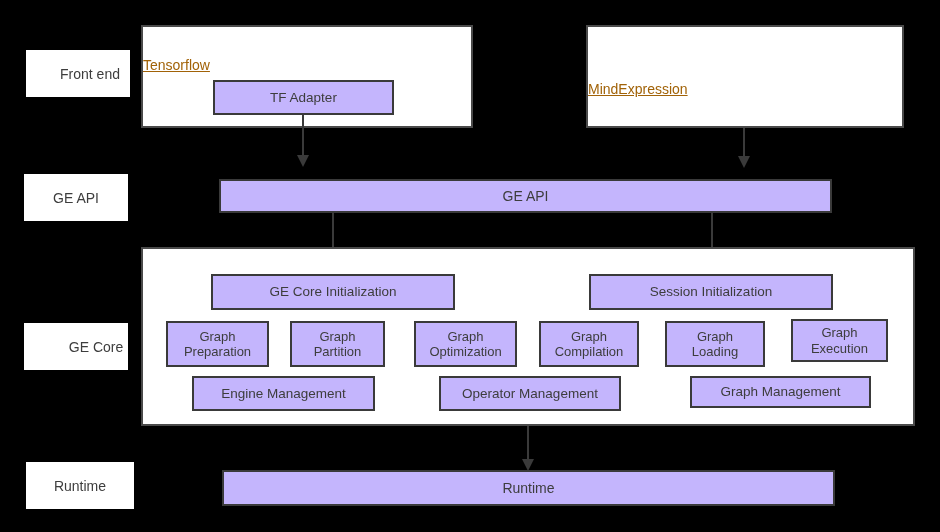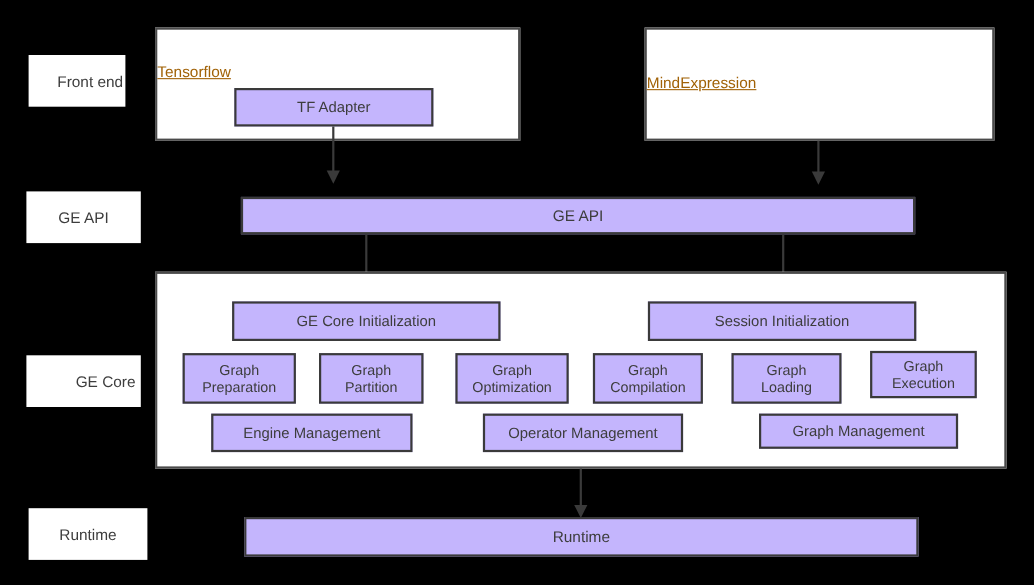--- a/index.html
+++ b/index.html
@@ -78,21 +78,21 @@
     border-left: 6px solid transparent;
     border-right: 6px solid transparent;
     border-top: 12px solid #3a3a3a;
   }
 </style>
 </head>
 <body>
 
 <div id="canvas">
 
-  <div class="stage-label" style="left:26px; top:50px; width:88px; height:47px;padding-left:24px;">
+  <div class="stage-label" style="left:26px; top:50px; width:104px; height:47px;padding-left:24px;">
     <span>Front end</span>
   </div>
 
   <div class="stage-label" style="left:24px; top:174px; width:104px; height:47px;">
     <span>GE API</span>
   </div>
 
   <div class="stage-label" style="left:24px; top:323px; width:104px; height:47px;padding-left:40px;">
     <span>GE Core</span>
   </div>
@@ -102,21 +102,21 @@
   </div>
 
   <div class="container-box" style="left:141px; top:25px; width:332px; height:103px;">
     <div class="container-title" style="top:30px;">Tensorflow</div>
   </div>
   <div class="box node-md" style="left:213px; top:80px; width:181px; height:35px;">
     <span>TF Adapter</span>
   </div>
 
   <div class="container-box" style="left:586px; top:25px; width:318px; height:103px;">
-    <div class="container-title" style="top:40px;">MindExpression</div>
+    <div class="container-title" style="top:54px;">MindExpression</div>
   </div>
 
   <div class="arrow-line" style="left:302px; top:115px; height:44px;"></div>
   <div class="arrow-head" style="left:297px; top:155px;"></div>
 
   <div class="arrow-line" style="left:743px; top:128px; height:32px;"></div>
   <div class="arrow-head" style="left:738px; top:156px;"></div>
 
   <div class="box bar" style="left:219px; top:179px; width:613px; height:34px;">
     <span>GE API</span>

